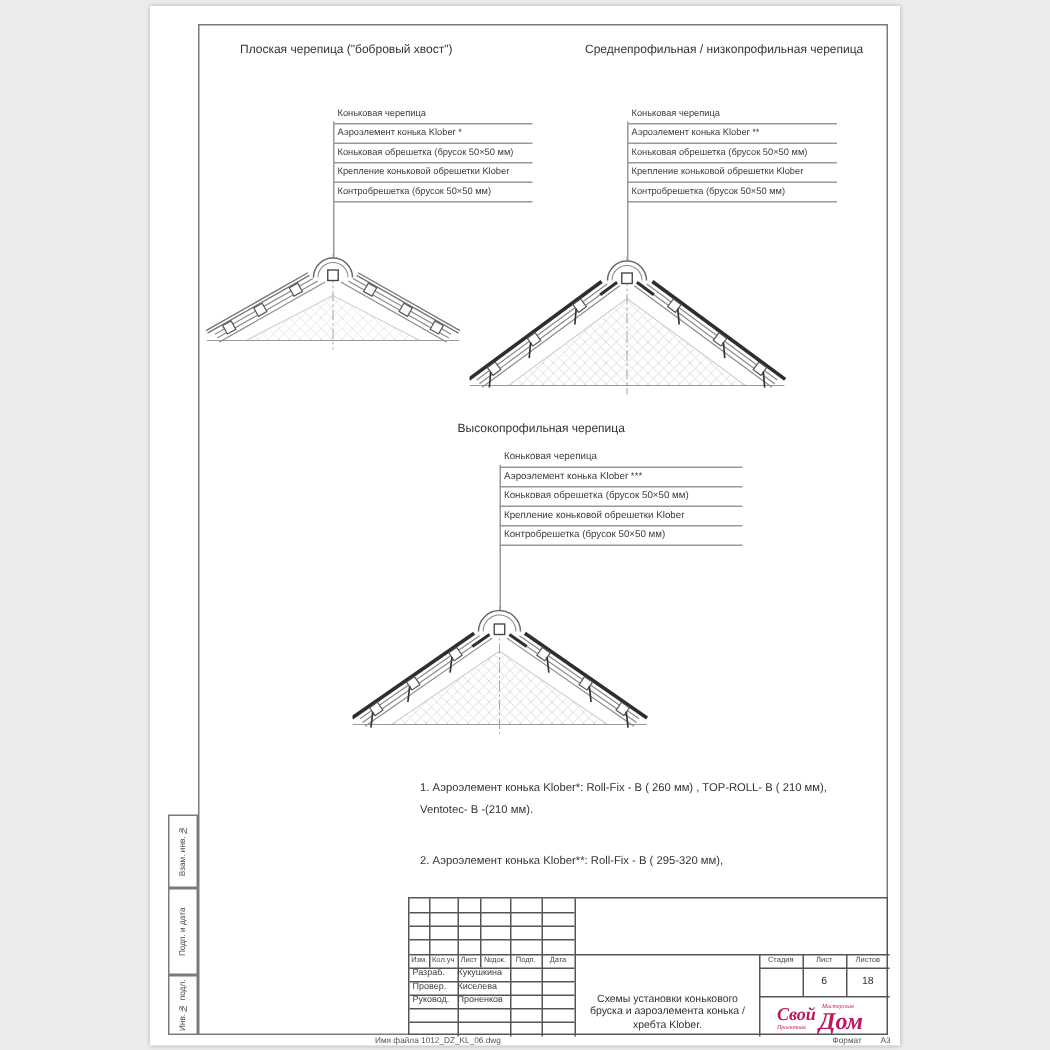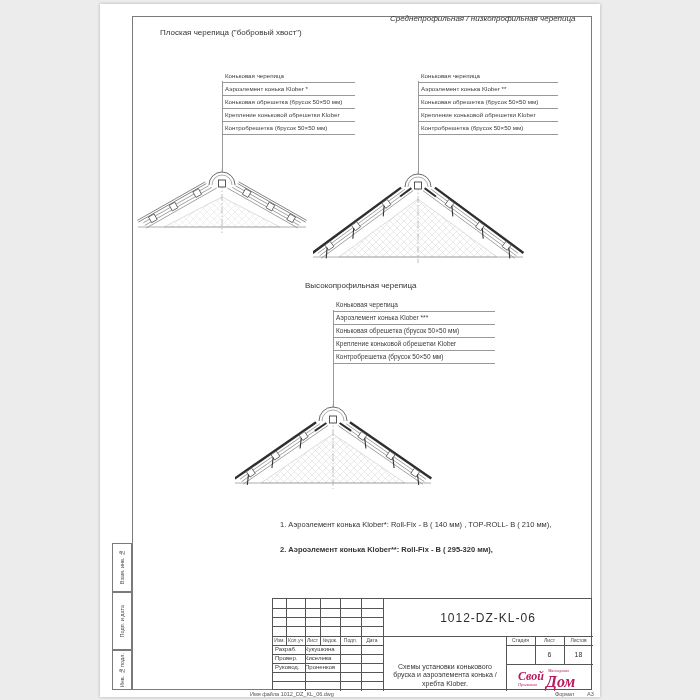--- a/index.html
+++ b/index.html
@@ -28,21 +28,21 @@
   .callouts{position:absolute;}
   .callout-row{
     height:12px;line-height:12px;border-bottom:1px solid #999;
     font-size:6.2px;color:#3c3c3c;padding-left:3px;white-space:nowrap;overflow:visible;
   }
   .callouts.big .callout-row{font-size:6.5px;}
   .connector{position:absolute;width:1px;background:#999;}
   .roof{position:absolute;}
   .notes{position:absolute;font-size:7.5px;color:#333;}
   .note-line{line-height:14.5px;white-space:nowrap;}
-  .note-gap{margin-top:10px;font-weight:bold;}
+  .note-gap{margin-top:20px;}
   
   .stamp{
     position:absolute;left:172px;top:594px;width:320px;height:92px;
     border:1px solid #555;box-sizing:border-box;background:#fff;
   }
   .hl{position:absolute;height:1px;background:#555;}
   .vl{position:absolute;width:1px;background:#555;}
   .doc-number{
     position:absolute;left:110px;top:0;width:210px;height:37px;
     display:flex;align-items:center;justify-content:center;
@@ -86,21 +86,21 @@
     <span>Взам. инв. №</span>
   </div>
   <div class="side-cell" style="top:588px;height:58px;">
     <span>Подп. и дата</span>
   </div>
   <div class="side-cell" style="top:646px;height:40px;">
     <span>Инв. № подл.</span>
   </div>
 
   <div class="sec-title" style="left:60px;top:24px;">Плоская черепица ("бобровый хвост")</div>
-  <div class="sec-title" style="left:290px;top:10px;font-style:italic;">Среднепрофильная  / низкопрофильная  черепица</div>
+  <div class="sec-title" style="left:290px;top:24px;">Среднепрофильная  / низкопрофильная  черепица</div>
   <div class="sec-title" style="left:205px;top:277px;">Высокопрофильная черепица</div>
 
   <div class="callouts" style="left:122px;top:66px;width:133px;">
     <div class="callout-row">Коньковая черепица</div>
     <div class="callout-row">Аэроэлемент конька Klober *</div>
     <div class="callout-row">Коньковая обрешетка (брусок 50×50 мм)</div>
     <div class="callout-row">Крепление коньковой обрешетки Klober</div>
     <div class="callout-row">Контробрешетка (брусок 50×50 мм)</div>
   </div>
   <div class="callouts" style="left:318px;top:66px;width:140px;">
@@ -216,21 +216,22 @@
       <line x1="157.87404511149583" y1="59.41980739252297" x2="159.06947177981124" y2="69.98252271959112" stroke="#333" stroke-width="1.1"></line>
       <rect x="176.96241671241913" y="71.42634966077242" width="6.4" height="6.4" fill="#fff" stroke="#555" stroke-width="0.8" transform="rotate(34.72899627952093 180.16241671241912 74.62634966077242)"></rect>
       <line x1="182.51404511149582" y1="76.49980739252297" x2="183.70947177981122" y2="87.06252271959112" stroke="#333" stroke-width="1.1"></line>
       <line x1="98" y1="6" x2="98" y2="91" stroke="#a8a8a8" stroke-width="0.7" stroke-dasharray="7 2 1.5 2"></line>
       <path d="M 84 23 A 14 14 0 0 1 112 23" fill="#fff" stroke="#6a6a6a" stroke-width="1"></path>
       <path d="M 87 23 A 11 11 0 0 1 109 23" fill="none" stroke="#8a8a8a" stroke-width="0.7"></path>
       <rect x="94.5" y="18" width="7" height="7" fill="#fff" stroke="#444" stroke-width="0.9"></rect>
     </svg>
 
   <div class="notes" style="left:180px;top:514px;width:315px;">
-    <div class="note-line">1. Аэроэлемент конька  Klober*: Roll-Fix - B ( 140 мм) , TOP-ROLL- B ( 210 мм),</div>
+    <div class="note-line">1. Аэроэлемент конька  Klober*: Roll-Fix - B ( 260 мм) , TOP-ROLL- B ( 210 мм),</div>
+    <div class="note-line">Ventotec- B -(210 мм).</div>
     <div class="note-line note-gap">2. Аэроэлемент конька  Klober**: Roll-Fix - B ( 295-320 мм),</div>
   </div>
 
   <div class="stamp">
 
     <div class="hl" style="left:0;top:9px;width:110px;"></div>
     <div class="hl" style="left:0;top:18px;width:110px;"></div>
     <div class="hl" style="left:0;top:27px;width:110px;"></div>
     <div class="hl" style="left:0;top:37px;width:110px;"></div>
     <div class="hl" style="left:0;top:46px;width:110px;"></div>
@@ -246,21 +247,20 @@
     <div class="vl" style="left:88px;top:0;height:92px;"></div>
     <div class="vl" style="left:110px;top:0;height:92px;"></div>
 
     <div class="hl" style="left:110px;top:37px;width:210px;"></div>
     <div class="vl" style="left:233px;top:37px;height:55px;"></div>
     <div class="vl" style="left:262px;top:37px;height:28px;"></div>
     <div class="vl" style="left:291px;top:37px;height:28px;"></div>
     <div class="hl" style="left:233px;top:46px;width:87px;"></div>
     <div class="hl" style="left:233px;top:65px;width:87px;"></div>
 
-    <div class="doc-number">1012-DZ-KL-06</div>
 
     <div class="stamp-hdr">
       <span style="width:13px;">Изм.</span>
       <span style="width:19px;">Кол.уч</span>
       <span style="width:15px;">Лист</span>
       <span style="width:20px;">№док.</span>
       <span style="width:21px;">Подп.</span>
       <span style="width:22px;">Дата</span>
     </div>
 

